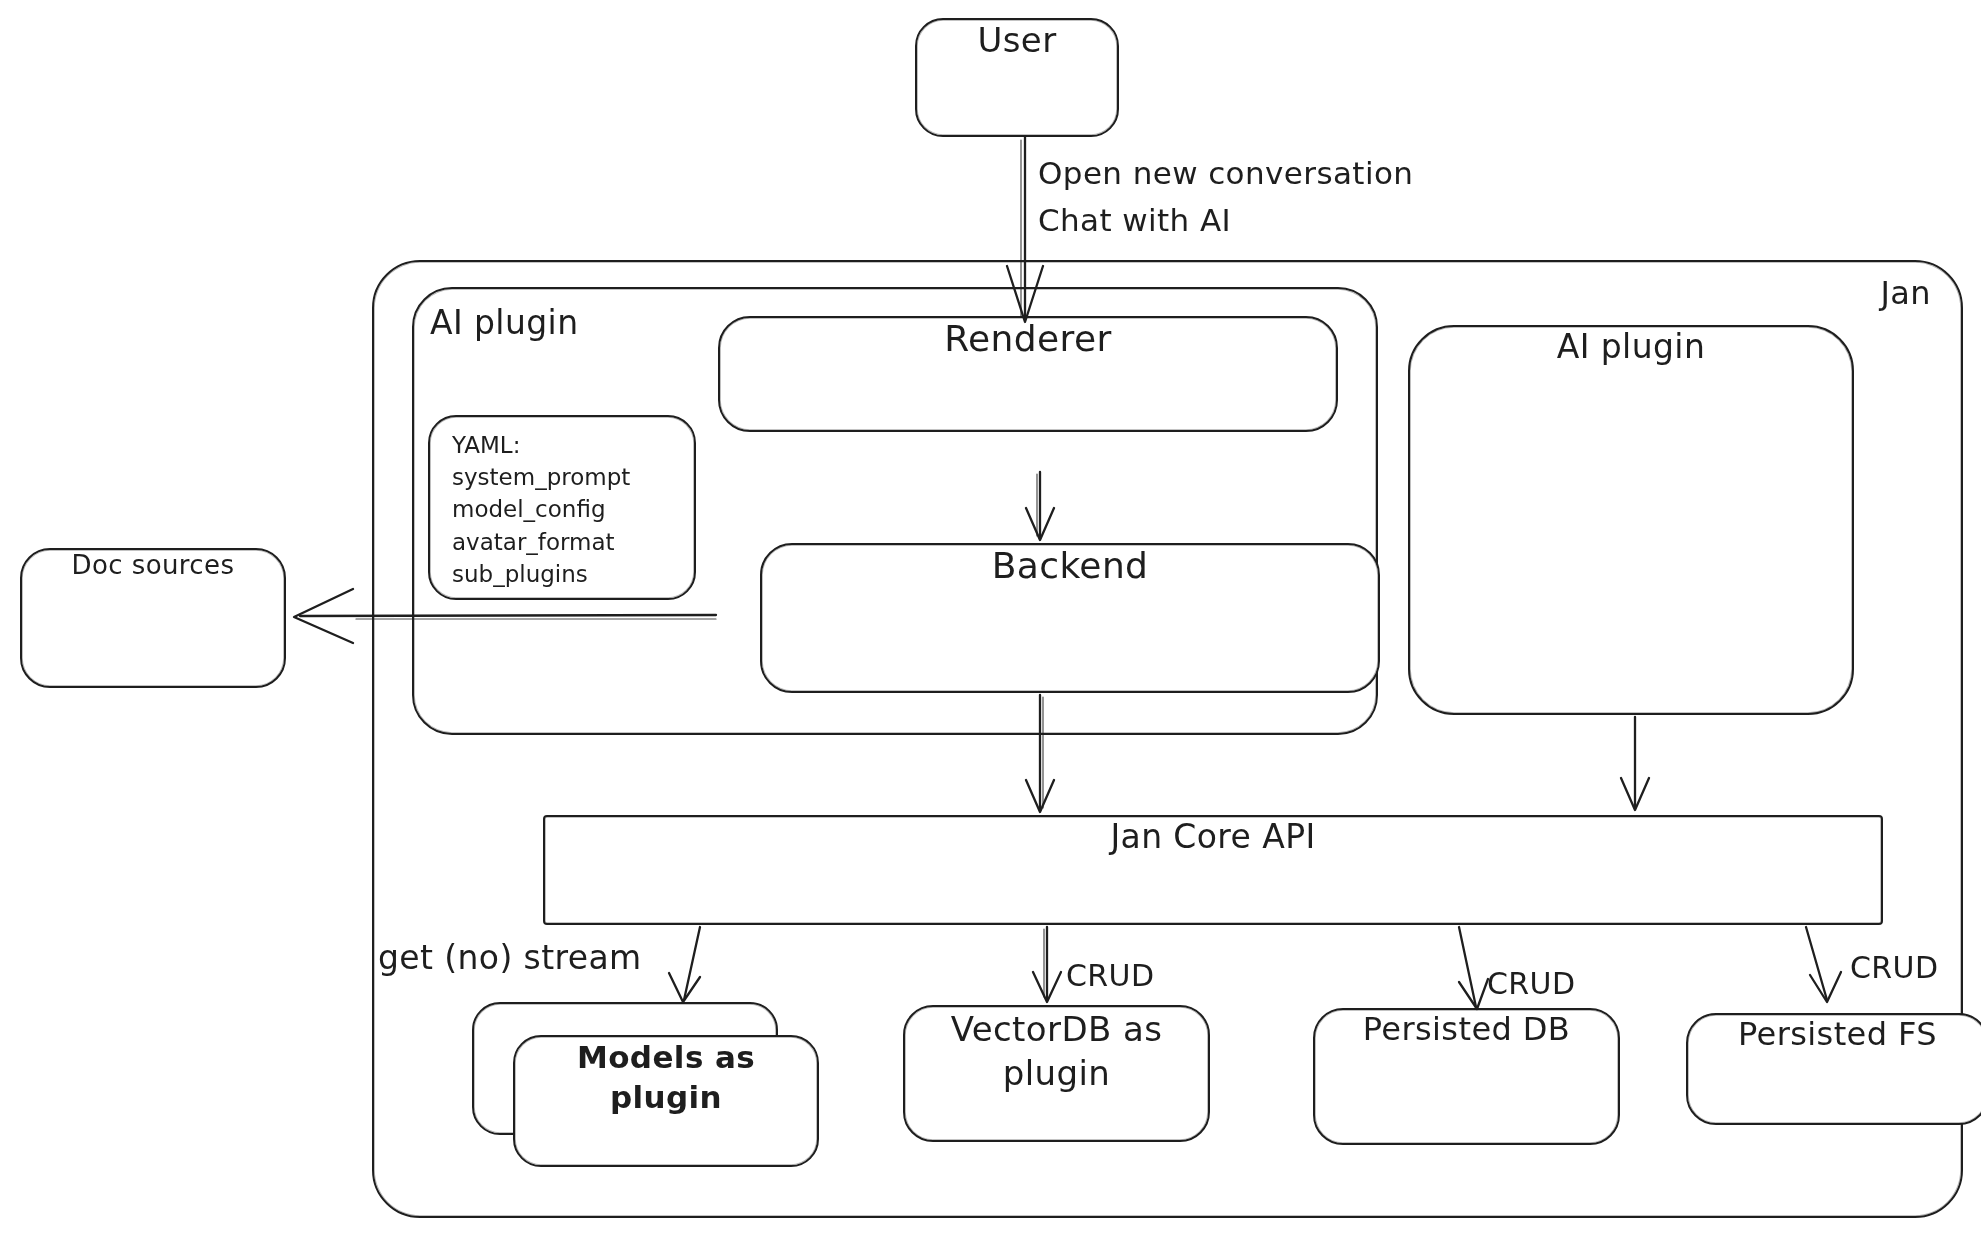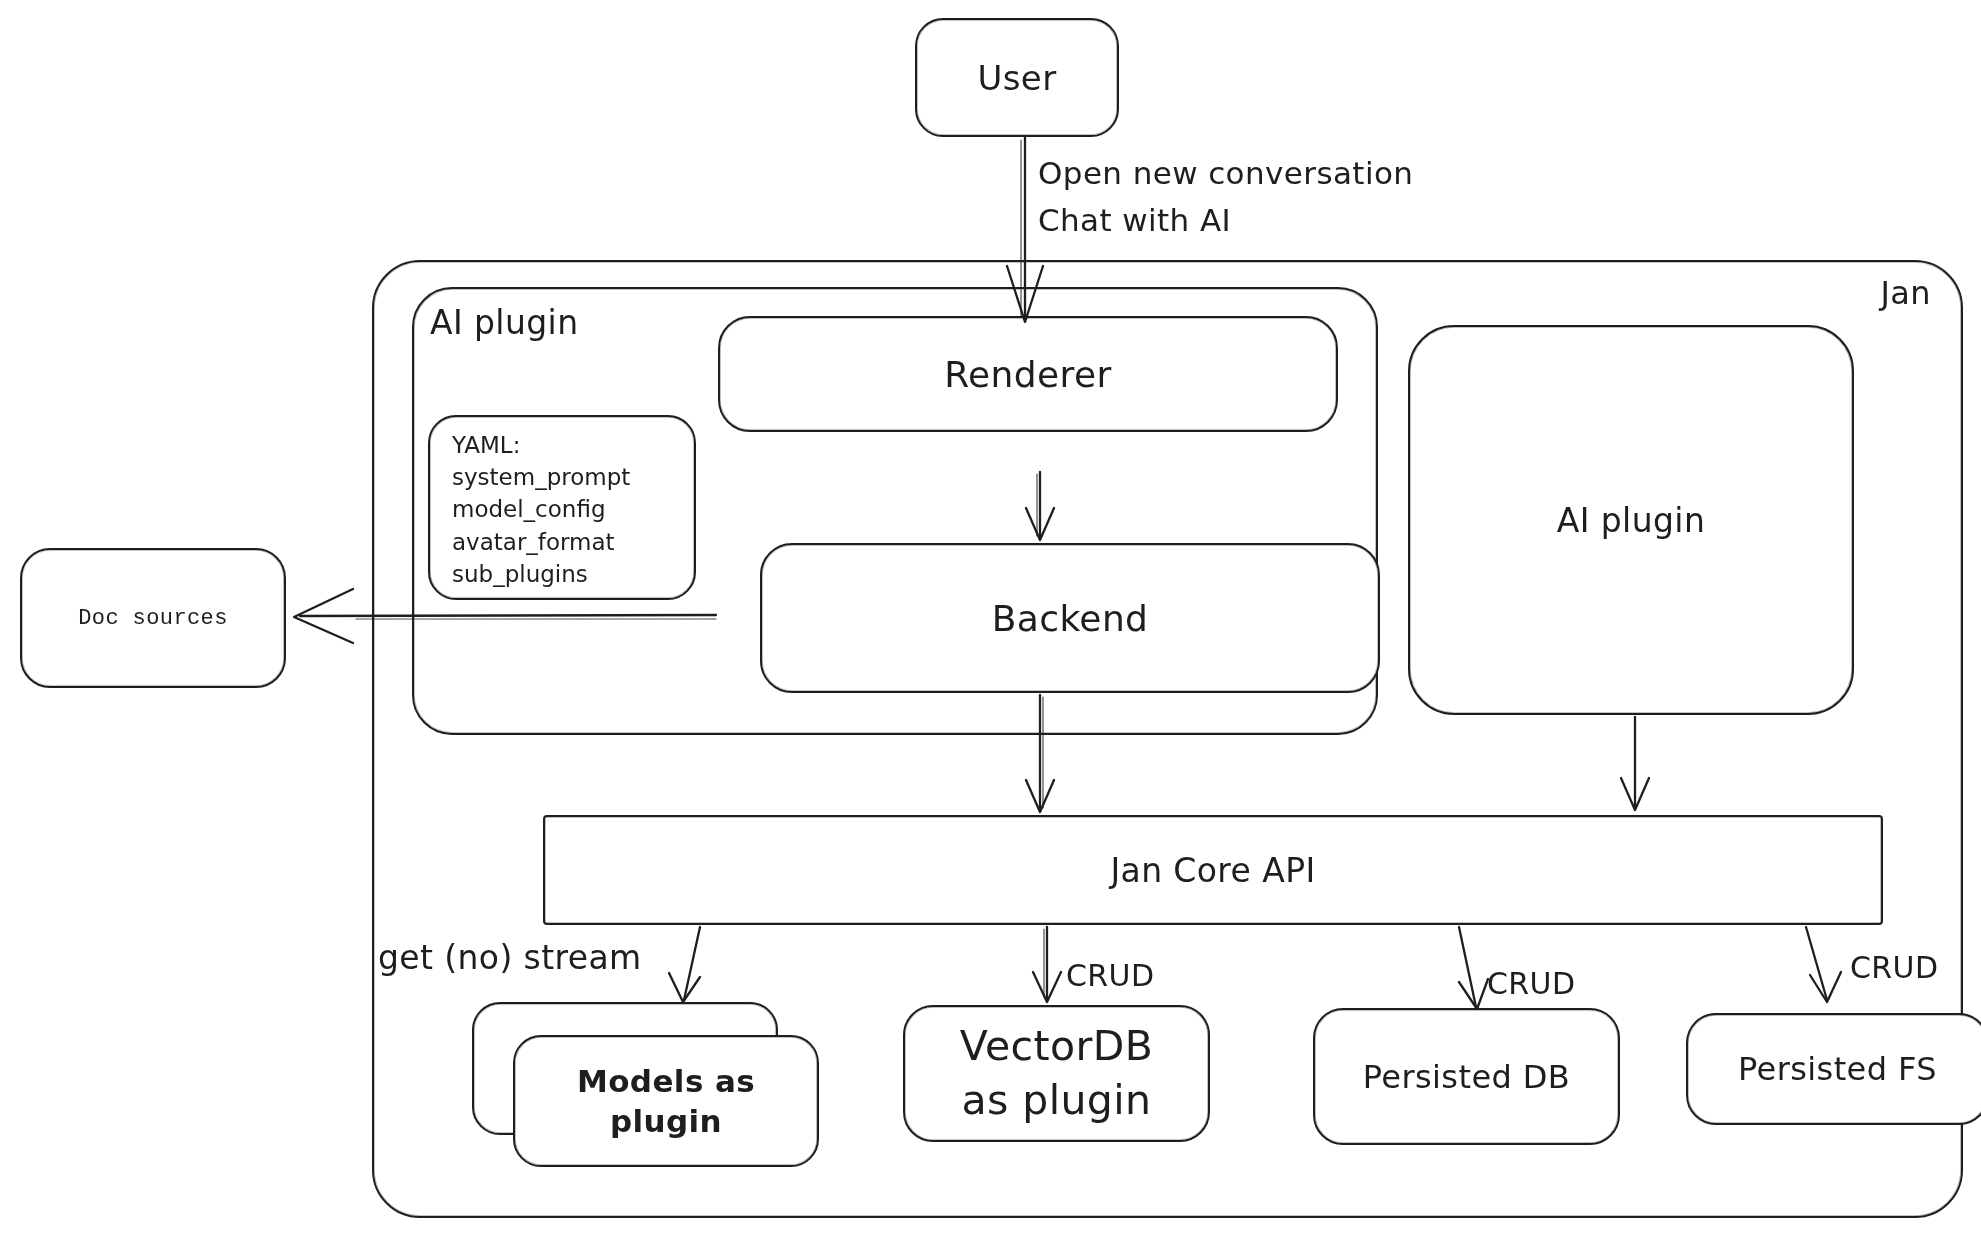--- a/index.html
+++ b/index.html
@@ -11,45 +11,45 @@
     font-family: "DejaVu Sans", "Liberation Sans", sans-serif;
     color: #1e1e1e;
     overflow: hidden;
   }
   .box {
     position: absolute;
     box-sizing: border-box;
     border: 2.4px solid #1e1e1e;
     background: #ffffff;
     display: flex;
-    align-items: center;
+    align-items: flex-start;
     justify-content: center;
     text-align: center;
     box-shadow: inset 0 0 0 0.8px rgba(30,30,30,0.35);
   }
   .box .lbl { letter-spacing: 0.4px; }
   .corner-lbl { position: absolute; letter-spacing: 0.4px; }
   .floating-lbl { position: absolute; letter-spacing: 0.4px; white-space: nowrap; }
 
   
   .user-box        { left: 915px;  top: 18px;   width: 204px;  height: 119px; border-radius: 28px; font-size: 34px; }
   .jan-box         { left: 372px;  top: 260px;  width: 1591px; height: 958px; border-radius: 48px; }
   .inner-ai-box    { left: 412px;  top: 287px;  width: 966px;  height: 448px; border-radius: 40px; }
   .renderer-box    { left: 718px;  top: 316px;  width: 620px;  height: 116px; border-radius: 32px; font-size: 36px; }
   .backend-box     { left: 760px;  top: 543px;  width: 620px;  height: 150px; border-radius: 32px; font-size: 36px; }
   .yaml-box        { left: 428px;  top: 415px;  width: 268px;  height: 185px; border-radius: 28px;
                      align-items: flex-start; justify-content: flex-start; text-align: left;
                      padding: 12px 10px 20px 22px; font-size: 23px; line-height: 1.4; }
-  .doc-box         { left: 20px;   top: 548px;  width: 266px;  height: 140px; border-radius: 30px; font-size: 22px; font-family: Liberation Mono, monospace; }
+  .doc-box         { left: 20px;   top: 548px;  width: 266px;  height: 140px; border-radius: 30px; font-size: 26px; }
   .right-ai-box    { left: 1408px; top: 325px;  width: 446px;  height: 390px; border-radius: 46px; font-size: 33px; }
   .core-box        { left: 543px;  top: 815px;  width: 1340px; height: 110px; border-radius: 4px; font-size: 33px; }
   .models-back-box { left: 472px;  top: 1002px; width: 306px;  height: 133px; border-radius: 28px; }
   .models-box      { left: 513px;  top: 1035px; width: 306px;  height: 132px; border-radius: 28px; font-size: 31px; line-height: 1.3; font-weight: bold; }
   .models-box .lbl { display: inline-block; max-width: 230px; }
-  .vectordb-box    { left: 903px;  top: 1005px; width: 307px;  height: 137px; border-radius: 30px; font-size: 41px; line-height: 1.3; }
+  .vectordb-box    { left: 903px;  top: 1005px; width: 307px;  height: 137px; border-radius: 30px; font-size: 34px; line-height: 1.3; }
   .vectordb-box .lbl { display: inline-block; max-width: 250px; }
   .pdb-box         { left: 1313px; top: 1008px; width: 307px;  height: 137px; border-radius: 30px; font-size: 32px; }
   .pfs-box         { left: 1655px; top: 1013px; width: 303px;  height: 112px; border-radius: 30px; font-size: 32px; margin-left: 31px; }
 
   .jan-label       { top: 12px;  right: 30px; font-size: 32px; }
   .inner-ai-label  { top: 14px;  left: 16px;  font-size: 33px; }
 
   .user-flow-label { left: 1038px; top: 150px; font-size: 31px; line-height: 1.5; }
   .get-stream-label{ left: 372px;  top: 938px; font-size: 33px; margin-left: 6px; }
   .crud-label      { font-size: 30px; }

